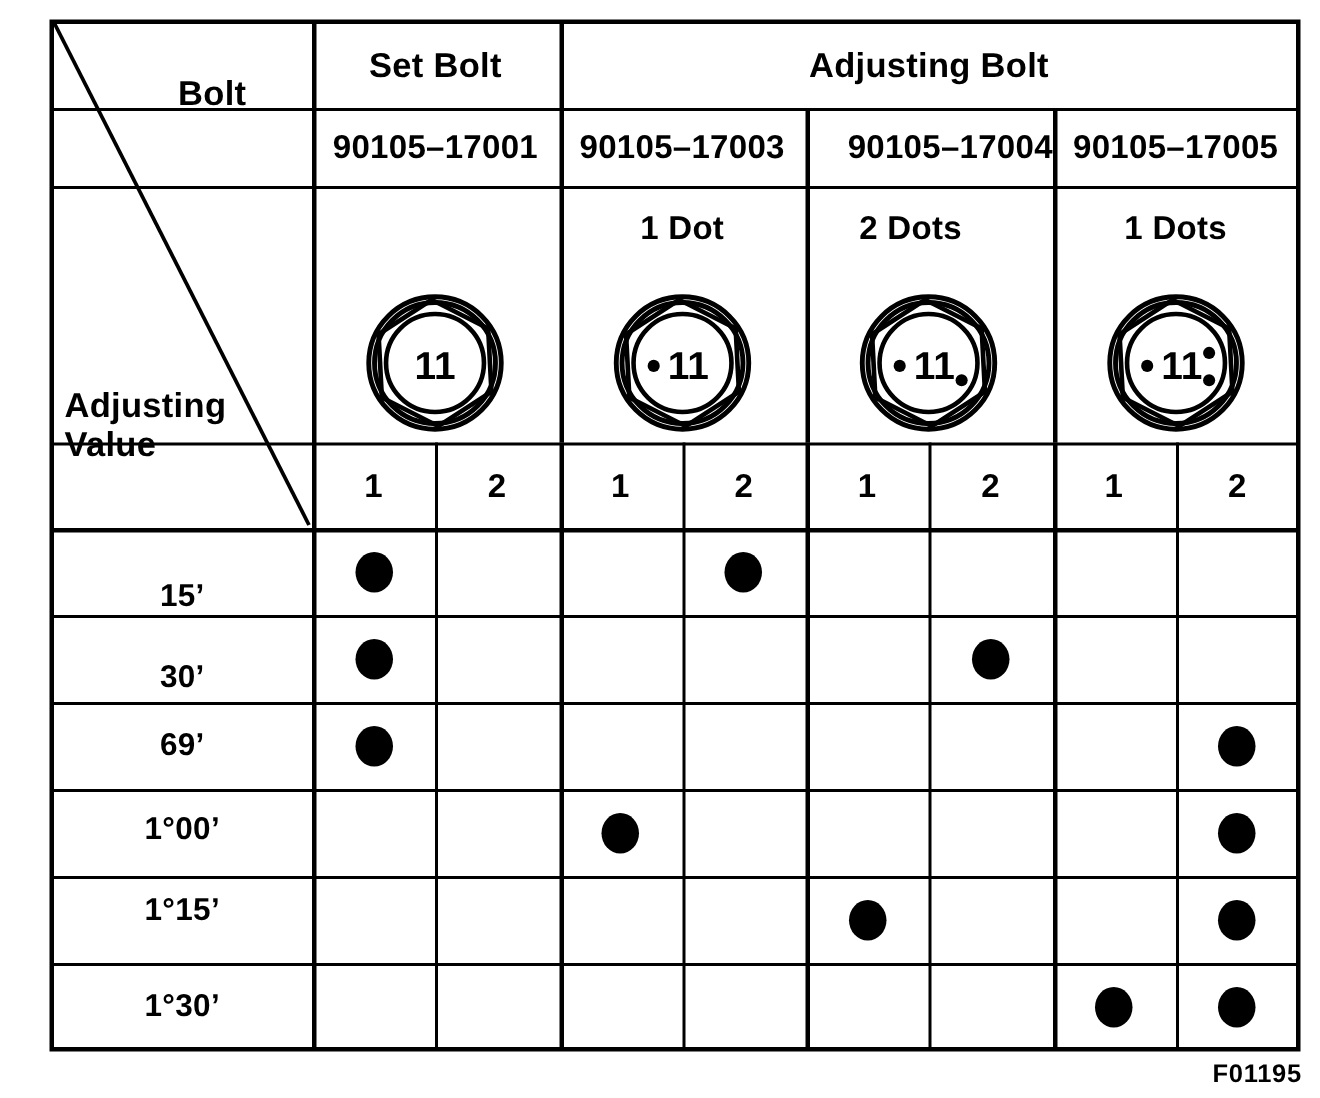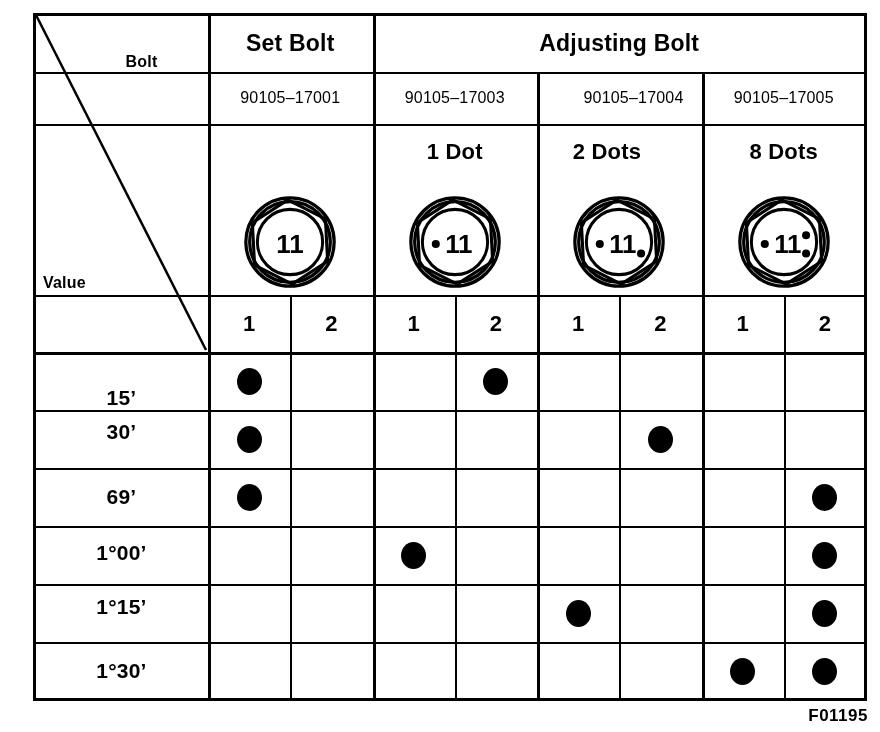--- a/index.html
+++ b/index.html
@@ -56,25 +56,25 @@
     align-items: center;
     justify-content: center;
     text-align: center;
     box-sizing: border-box;
     font-family: "Liberation Sans", sans-serif;
     color: #000;
     letter-spacing: 0.2px;
     line-height: 1.15;
   }
   .t-group  { font-size: 23px; font-weight: 700; }
-  .t-part   { font-size: 16px; font-weight: 400; }
+  .t-part   { font-size: 22px; font-weight: 700; }
   .t-dots   { font-size: 22px; font-weight: 700; }
   .t-num    { font-size: 22px; font-weight: 700; }
   .t-rowlab { font-size: 21px; font-weight: 700; }
-  .t-corner { font-size: 16px; font-weight: 700; }
+  .t-corner { font-size: 23px; font-weight: 700; }
 
   .corner-left {
     justify-content: flex-start;
     text-align: left;
   }
 
   
   .diag {
     position: absolute;
     overflow: visible;
@@ -134,41 +134,42 @@
       <div class="vline thick" style="left: 372.5px; top: 295px; height: 405px;"></div>
       <div class="vline" style="left: 454.75px; top: 295px; height: 405px;"></div>
       <div class="vline thick" style="left: 537px; top: 295px; height: 405px;"></div>
       <div class="vline" style="left: 619.25px; top: 295px; height: 405px;"></div>
       <div class="vline thick" style="left: 701.5px; top: 295px; height: 405px;"></div>
       <div class="vline" style="left: 783.75px; top: 295px; height: 405px;"></div>
     </div>
   <div id="text-layer">
       <div class="cell t-corner" style="left: 75px; top: 32px; width: 133px; height: 60px;">Bolt</div>
       <div class="cell t-corner corner-left" style="left: 43px; top: 248px; width: 153px; height: 70px; flex-direction: column; align-items: flex-start; justify-content: center;">
+        <div>Adjusting</div>
         <div>Value</div>
       </div>
       <div class="cell t-group" style="left: 208px; top: 14px; width: 164.5px; height: 58px;">Set Bolt</div>
       <div class="cell t-group" style="left: 372.5px; top: 14px; width: 493.5px; height: 58px;">Adjusting Bolt</div>
       <div class="cell t-part" style="left: 208px; top: 72px; width: 164.5px; height: 52px;">90105–17001</div>
       <div class="cell t-part" style="left: 372.5px; top: 72px; width: 164.5px; height: 52px;">90105–17003</div>
       <div class="cell t-part" style="left: 537px; top: 72px; width: 193px; height: 52px;">90105–17004</div>
       <div class="cell t-part" style="left: 701.5px; top: 72px; width: 164.5px; height: 52px;">90105–17005</div>
       <div class="cell t-dots" style="left: 372.5px; top: 132px; width: 164.5px; height: 40px;">1 Dot</div>
       <div class="cell t-dots" style="left: 537px; top: 132px; width: 140px; height: 40px;">2 Dots</div>
-      <div class="cell t-dots" style="left: 701.5px; top: 132px; width: 164.5px; height: 40px;">8 Dots</div>
+      <div class="cell t-dots" style="left: 701.5px; top: 132px; width: 164.5px; height: 40px;">1 Dots</div>
       <div class="cell t-num" style="left: 208px; top: 295px; width: 82.25px; height: 57px;">1</div>
       <div class="cell t-num" style="left: 290.25px; top: 295px; width: 82.25px; height: 57px;">2</div>
       <div class="cell t-num" style="left: 372.5px; top: 295px; width: 82.25px; height: 57px;">1</div>
       <div class="cell t-num" style="left: 454.75px; top: 295px; width: 82.25px; height: 57px;">2</div>
       <div class="cell t-num" style="left: 537px; top: 295px; width: 82.25px; height: 57px;">1</div>
       <div class="cell t-num" style="left: 619.25px; top: 295px; width: 82.25px; height: 57px;">2</div>
       <div class="cell t-num" style="left: 701.5px; top: 295px; width: 82.25px; height: 57px;">1</div>
       <div class="cell t-num" style="left: 783.75px; top: 295px; width: 82.25px; height: 57px;">2</div>
       <div class="cell t-rowlab" style="left: 35px; top: 371px; width: 173px; height: 54px;">15’</div>
-      <div class="cell t-rowlab" style="left: 35px; top: 410px; width: 173px; height: 44px;">30’</div>
+      <div class="cell t-rowlab" style="left: 35px; top: 430px; width: 173px; height: 44px;">30’</div>
       <div class="cell t-rowlab" style="left: 35px; top: 468px; width: 173px; height: 58px;">69’</div>
       <div class="cell t-rowlab" style="left: 35px; top: 526px; width: 173px; height: 55px;">1°00’</div>
       <div class="cell t-rowlab" style="left: 35px; top: 584px; width: 173px; height: 46px;">1°15’</div>
       <div class="cell t-rowlab" style="left: 35px; top: 642px; width: 173px; height: 58px;">1°30’</div>
     </div>
   <div id="glyph-layer">
       <svg class="diag" width="173" height="338" style="left: 35px; top: 14px; position: absolute;">
         <line x1="1" y1="1" x2="171" y2="336" stroke="#000000" stroke-width="2.5"></line>
       </svg>
       <div class="bolt" style="left: 242.25px; top: 194px;">

